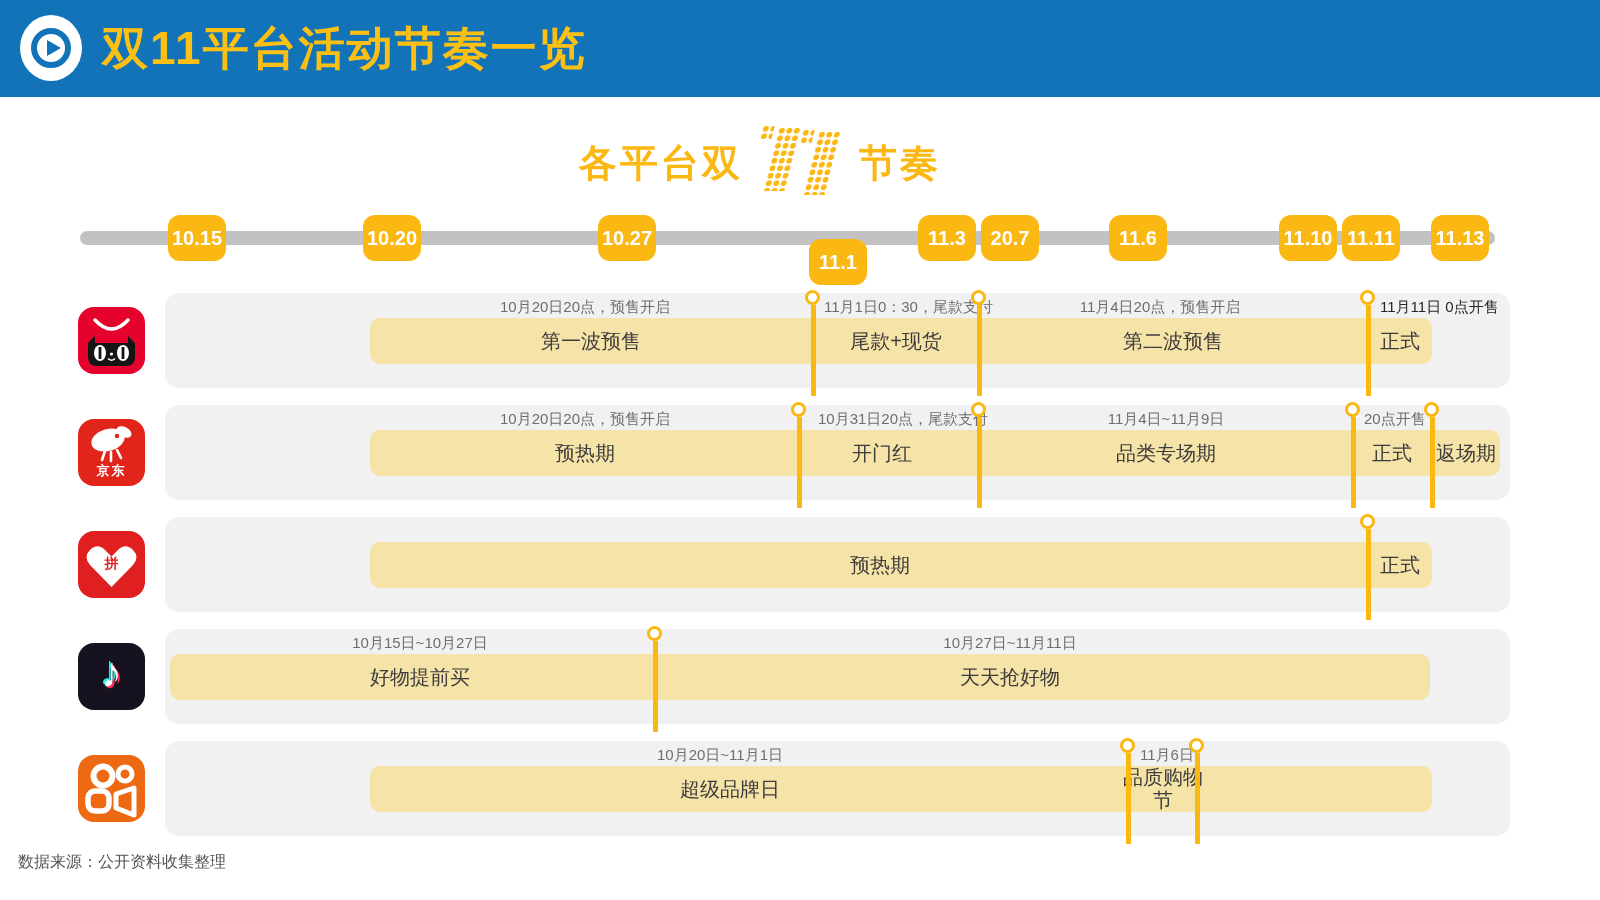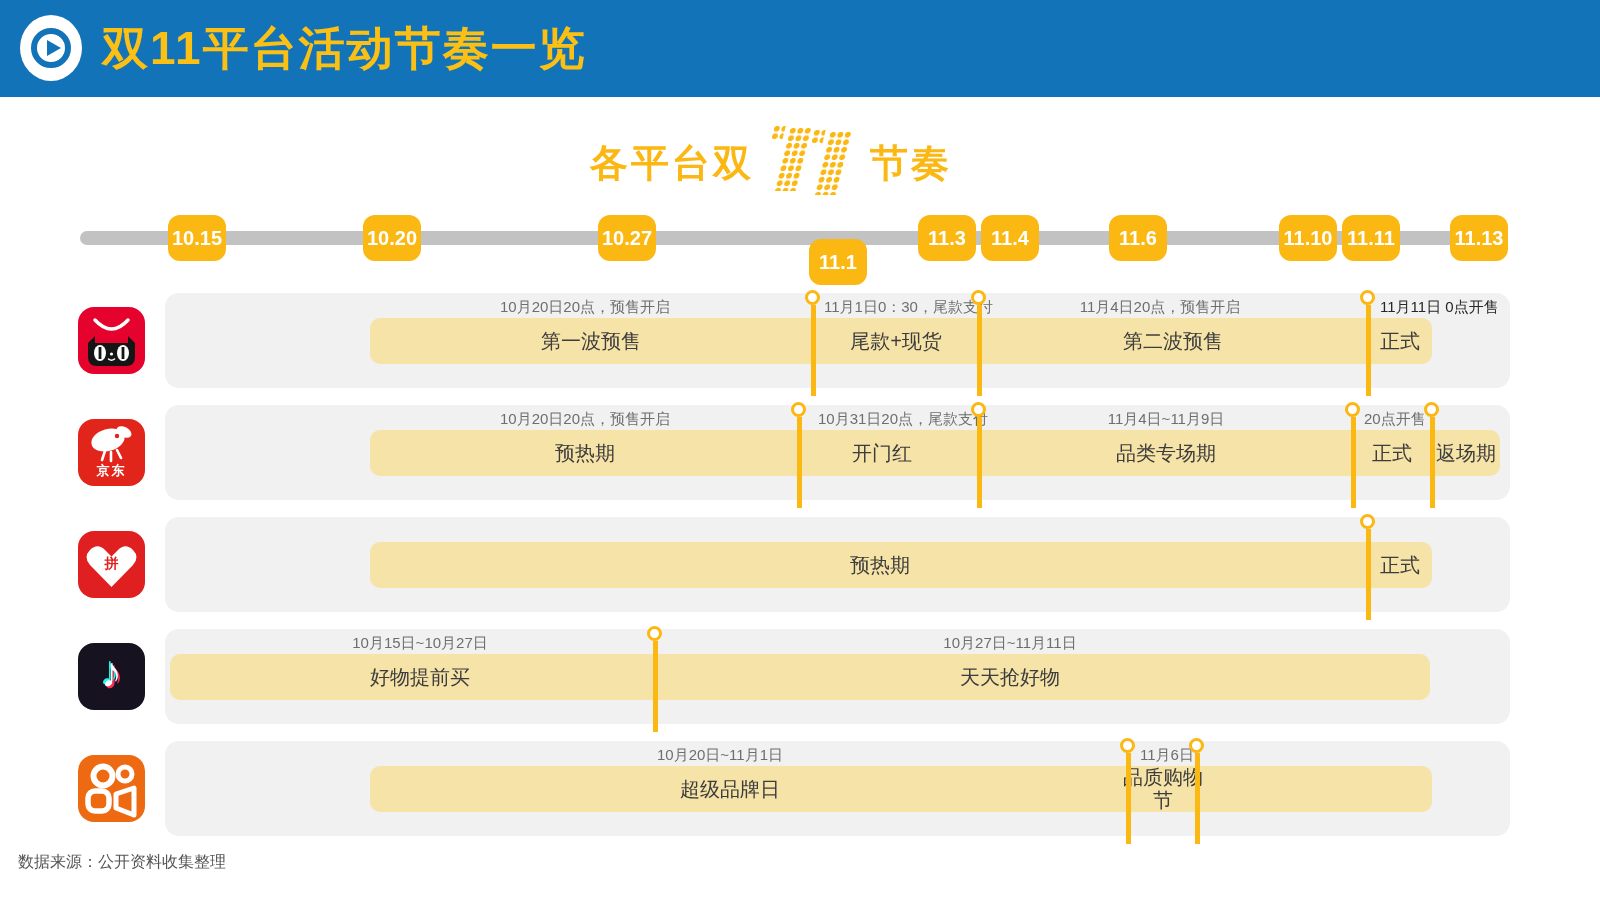--- a/index.html
+++ b/index.html
@@ -9,21 +9,21 @@
   
   .header{position:absolute;left:0;top:0;width:1600px;height:97px;background:#1273b8;}
   .logo-mark{position:absolute;left:20px;top:15px;width:62px;height:66px;}
   .header-title{position:absolute;left:102px;top:18px;font-size:46px;font-weight:900;color:#fbc013;letter-spacing:2px;}
   .brand{position:absolute;right:55px;top:26px;display:flex;align-items:center;}
   .brand .latin{font-size:44px;font-weight:900;color:#fff;letter-spacing:0;}
   .brand .accent{font-size:44px;font-weight:900;color:#fbb712;}
   .brand .cn{font-size:36px;font-weight:700;color:#fff;margin-left:2px;letter-spacing:1px;}
 
   
-  .center-title{position:absolute;left:11px;top:118px;width:1520px;height:90px;display:flex;justify-content:center;align-items:center;gap:10px;}
+  .center-title{position:absolute;left:0;top:118px;width:1520px;height:90px;display:flex;justify-content:center;align-items:center;gap:10px;}
   .center-title .txt{font-size:38px;font-weight:900;color:#fbb712;letter-spacing:3px;}
   .numeral11{position:relative;width:96px;height:82px;margin-top:-6px;}
   .digit{position:absolute;top:8px;width:22px;height:64px;transform:skewX(-14deg);
     background-image:radial-gradient(circle,#fbb712 2.6px,rgba(0,0,0,0) 3.1px);background-size:7.5px 7.5px;}
   .digit.d1{left:18px;}
   .digit.d2{left:58px;top:12px;}
   .flag{position:absolute;width:12px;height:16px;transform:skewX(-14deg);
     background-image:radial-gradient(circle,#fbb712 2.6px,rgba(0,0,0,0) 3.1px);background-size:7.5px 7.5px;}
   .flag.f1{left:8px;top:6px;}
   .flag.f2{left:48px;top:10px;}
@@ -88,25 +88,25 @@
     <span class="txt">节奏</span>
   </div>
 
   <div class="axis-line"></div>
   <div id="axis-badges">
       <div class="date-badge" style="left: 168px;">10.15</div>
       <div class="date-badge" style="left: 363px;">10.20</div>
       <div class="date-badge" style="left: 598px;">10.27</div>
       <div class="date-badge" style="left: 809px; margin-top: 24px;">11.1</div>
       <div class="date-badge" style="left: 918px;">11.3</div>
-      <div class="date-badge" style="left: 981px;">11.4</div>
+      <div class="date-badge" style="left: 981px;">20.7</div>
       <div class="date-badge" style="left: 1109px;">11.6</div>
       <div class="date-badge" style="left: 1279px;">11.10</div>
       <div class="date-badge" style="left: 1342px;">11.11</div>
-      <div class="date-badge" style="left: 1431px; margin-left: 19px;">11.13</div>
+      <div class="date-badge" style="left: 1431px;">11.13</div>
     </div>
 
   <div class="row" style="top: 293px;">
     <div class="row-bg"></div>
     <div class="picon tmall-bg" style="top: 14px;">
       <svg viewBox="0 0 67 67" width="67" height="67">
         <path d="M17 13 Q33.5 31 50 13" stroke="#fff" stroke-width="3.5" fill="none" stroke-linecap="round"></path>
         <path d="M10 36 l7 -7 v7 h33 v-7 l7 7 v14 q0 9 -9 9 h-29 q-9 0 -9 -9 z" fill="#151515"></path>
         <ellipse cx="22" cy="46" rx="6" ry="8" fill="#fff"></ellipse>
         <rect x="20.6" y="40" width="2.8" height="12" fill="#151515"></rect>

